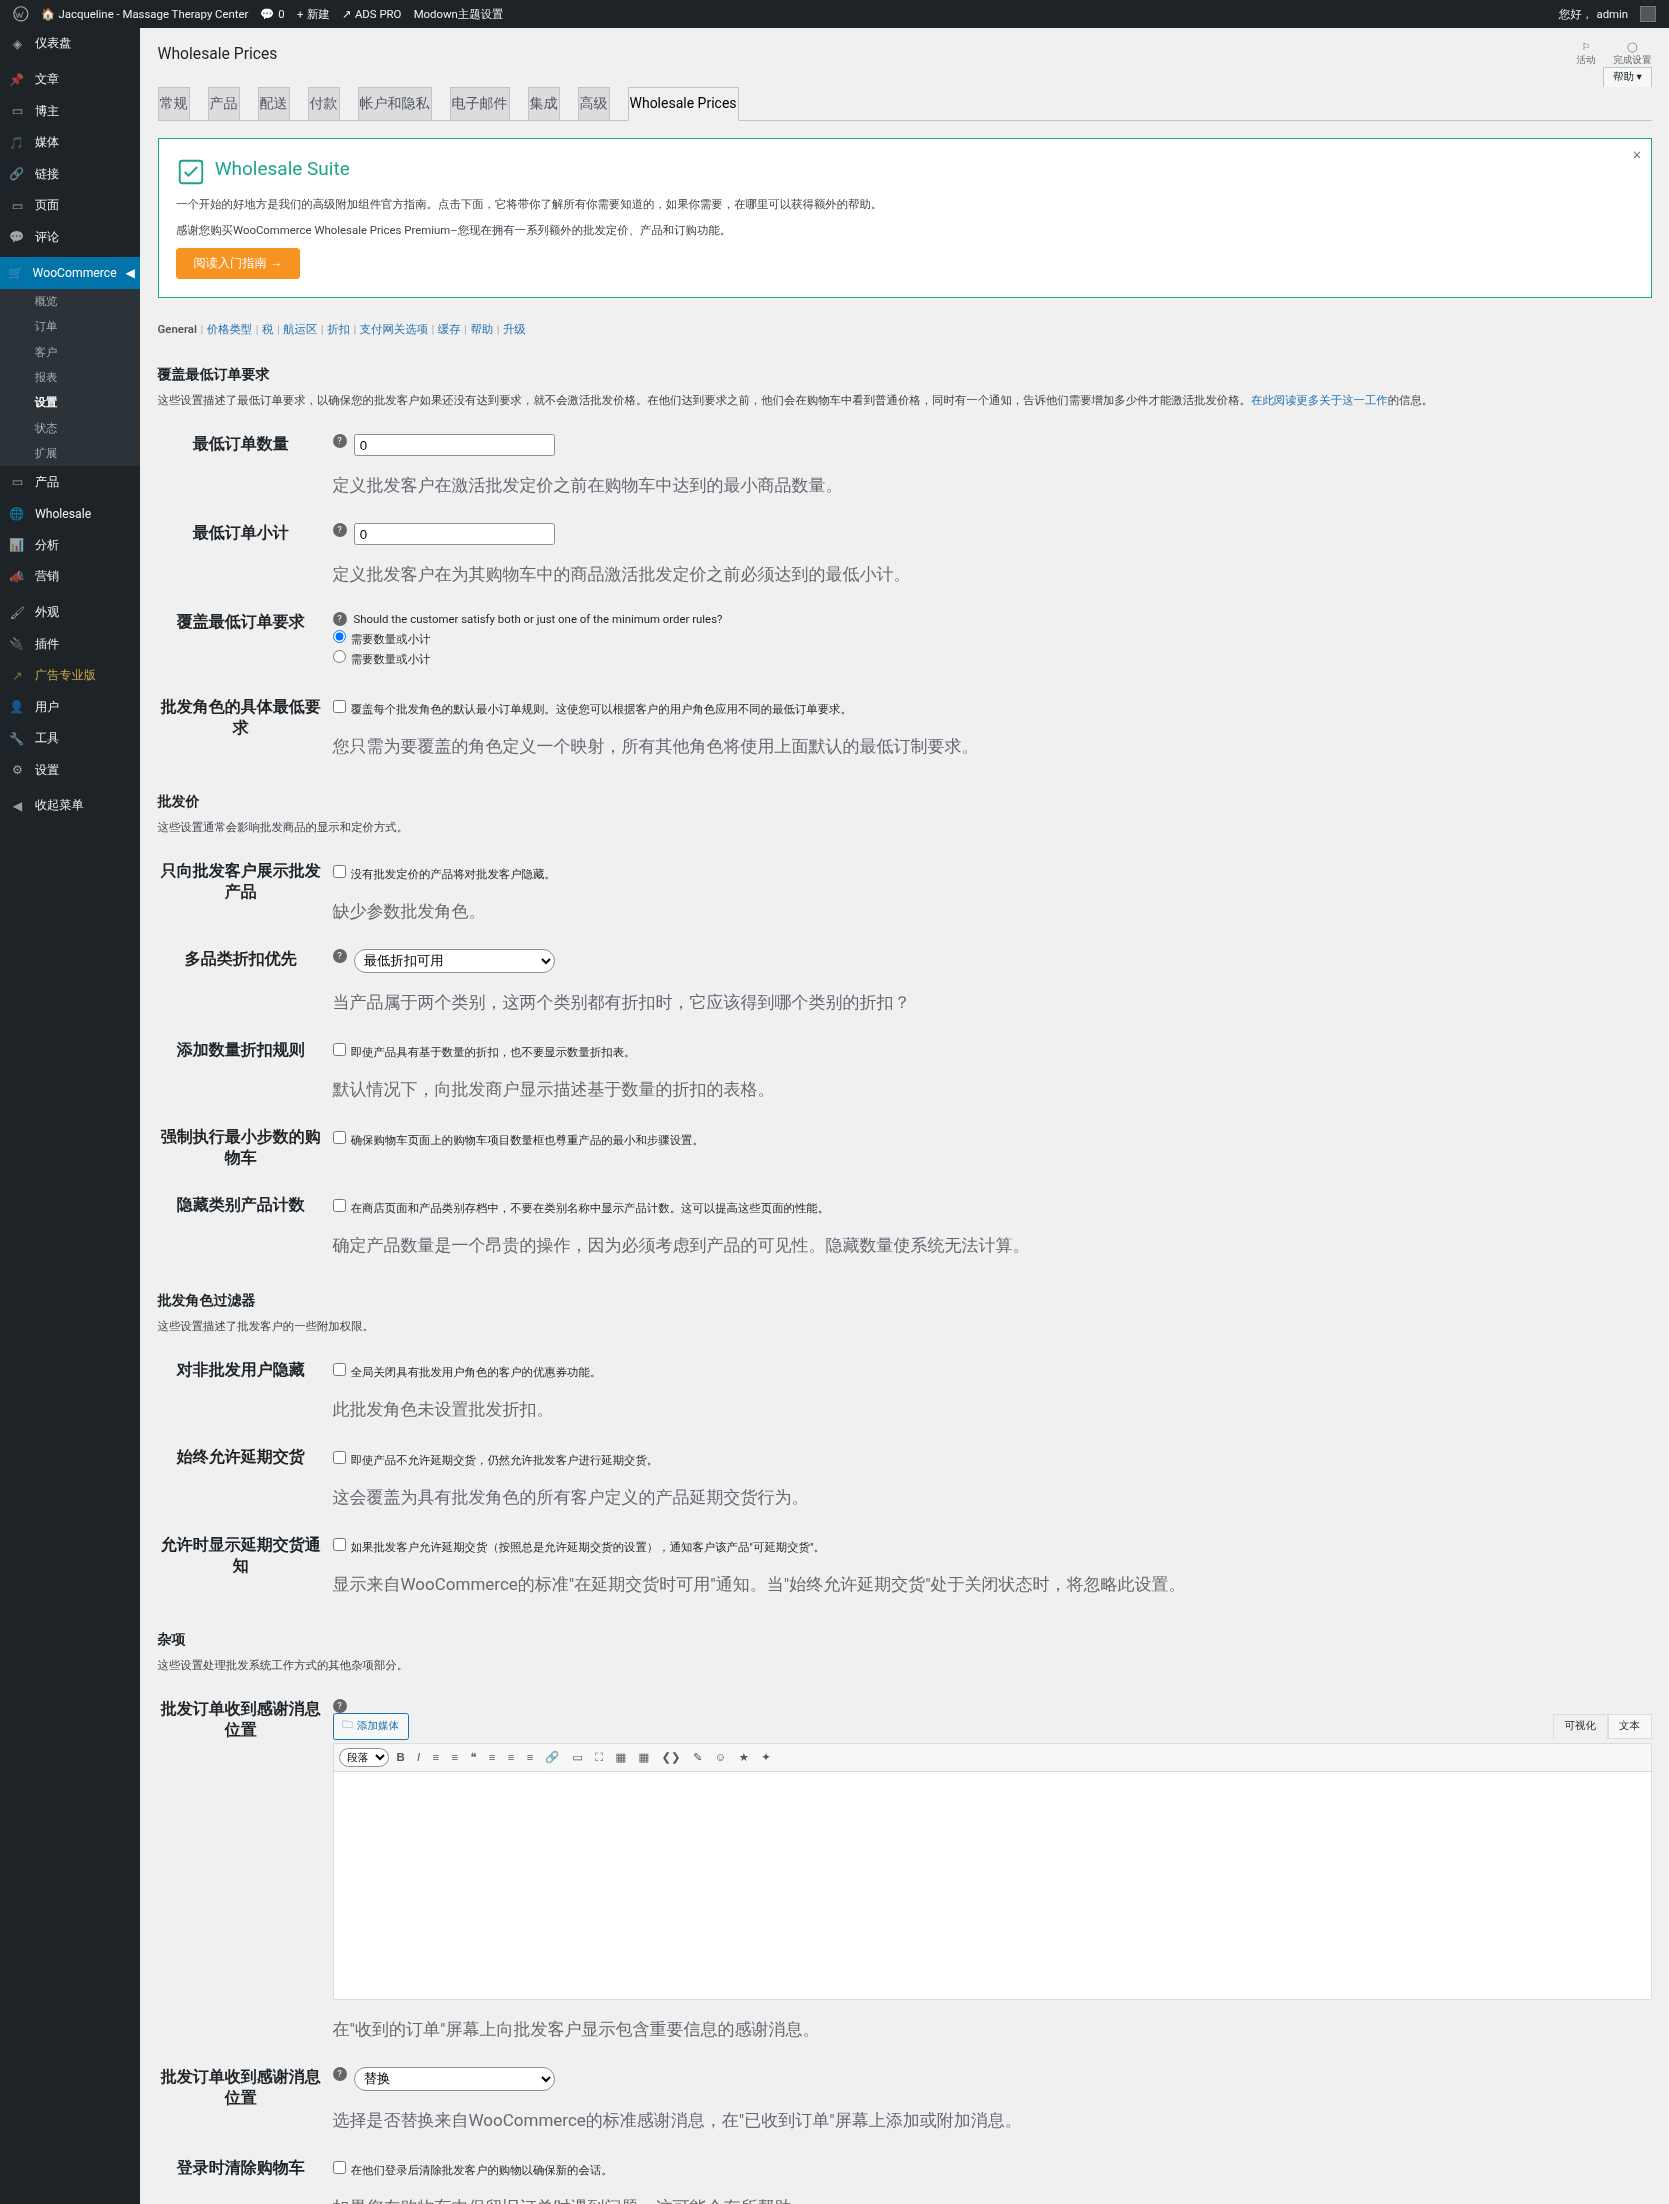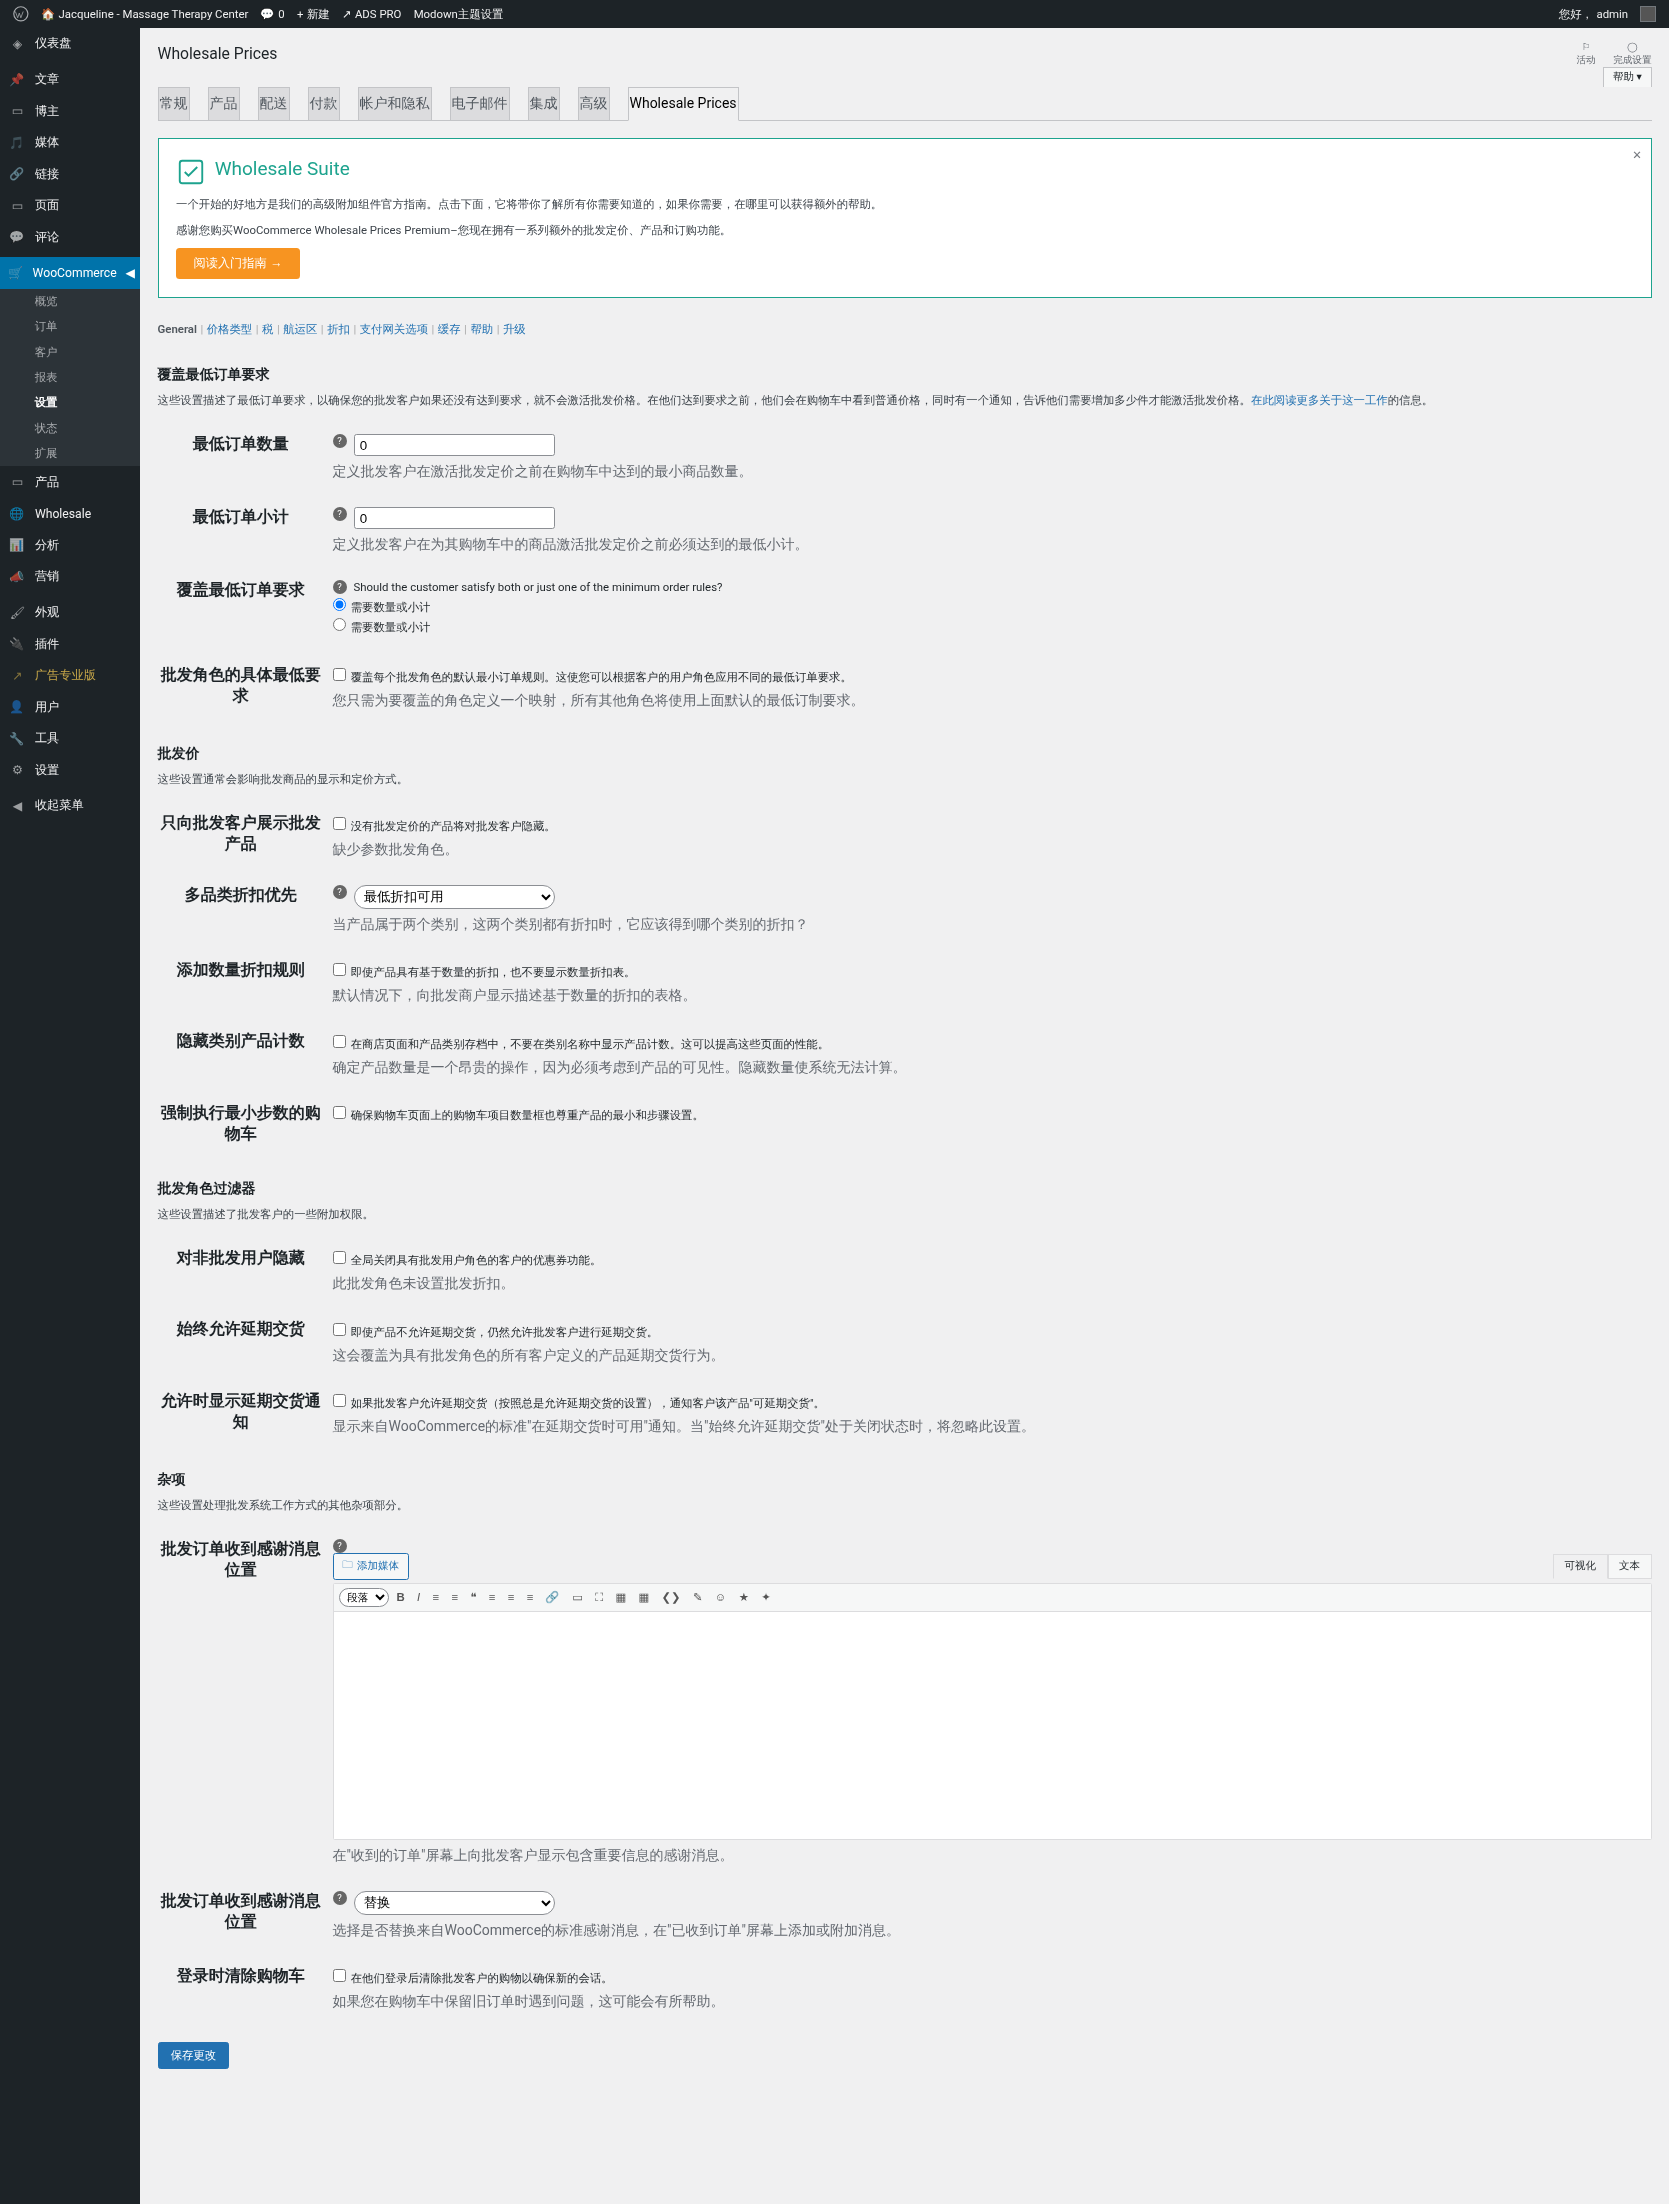--- a/index.html
+++ b/index.html
@@ -37,21 +37,21 @@
 .subtabs .current{color:#50575e;font-weight:600}
 .settings{margin:0 17.5px 35px}
 .section-title{font-size:14px;font-weight:600;margin:22px 0 8.7px;color:#1d2327}
 .section-desc{font-size:11.4px;color:#3c434a;margin-bottom:13px}
 .section-desc a{color:#2271b1;text-decoration:none}
 .form-table{width:100%;border-collapse:collapse}
 .form-table th{width:175px;text-align:center;vertical-align:top;padding:13px 8.7px 13px 0;font-weight:700;font-size:16px}
 .form-table td{padding:13px 0;vertical-align:top}
 .tooltip-icon{display:inline-block;width:14px;height:14px;background:#666;color:#fff;border-radius:50%;text-align:center;line-height:14px;font-size:9.6px;vertical-align:top;margin-right:7px}
 input[type=number]{width:201px;padding:2.6px 5.2px;border:0.9px solid #8c8f94;border-radius:2.6px}
-.description{color:#646970;font-size:14px;margin-top:7px}
+.description{color:#646970;font-size:17px;margin-top:18px}
 label.radio,label.check{display:block;margin:3.5px 0;font-size:11.4px}
 input[type=radio],input[type=checkbox]{margin-right:5.2px}
 select{width:201px;padding:2.6px 5.2px;border:0.9px solid #8c8f94;border-radius:12px;background:#fff}
 .editor-wrap{border:0.9px solid #dcdcde;border-radius:1.7px;background:#fff}
 .editor-tabs{display:flex;justify-content:flex-end;padding-right:0}
 .editor-tabs span{padding:4.4px 10.5px;border:0.9px solid #dcdcde;font-size:10.5px;cursor:pointer;background:#f6f7f7}
 .editor-tabs .active{background:#f0f0f1;border-bottom-color:#f0f0f1}
 .media-btn{border:0.9px solid #2271b1;color:#2271b1;padding:3.5px 8.7px;border-radius:2.6px;background:#f6f7f7;cursor:pointer;font-size:10.5px;display:inline-flex;align-items:center;gap:4.4px}
 .toolbar-row{background:#f6f7f7;border-bottom:0.9px solid #dcdcde;padding:3.5px 5.2px;display:flex;gap:3.5px;align-items:center}
 .toolbar-row select{width:auto;font-size:10.5px;padding:1.7px 3.5px}
@@ -289,30 +289,30 @@
 <p class="description">当产品属于两个类别，这两个类别都有折扣时，它应该得到哪个类别的折扣？</p></td>
             </tr>
 <tr>
               <th>添加数量折扣规则</th>
 <td>
                 <label class="check"><input type="checkbox" style=""><span>即使产品具有基于数量的折扣，也不要显示数量折扣表。</span></label>
 <p class="description">默认情况下，向批发商户显示描述基于数量的折扣的表格。</p>
               </td>
             </tr>
 <tr>
+              <th>强制执行最小步数的购物车</th>
+<td>
+                <label class="check"><input type="checkbox" style=""><span>确保购物车页面上的购物车项目数量框也尊重产品的最小和步骤设置。</span></label>
+              </td>
+            </tr>
+<tr>
               <th>隐藏类别产品计数</th>
 <td>
                 <label class="check"><input type="checkbox" style=""><span>在商店页面和产品类别存档中，不要在类别名称中显示产品计数。这可以提高这些页面的性能。</span></label>
 <p class="description">确定产品数量是一个昂贵的操作，因为必须考虑到产品的可见性。隐藏数量使系统无法计算。</p>
-              </td>
-            </tr>
-<tr>
-              <th>强制执行最小步数的购物车</th>
-<td>
-                <label class="check"><input type="checkbox" style=""><span>确保购物车页面上的购物车项目数量框也尊重产品的最小和步骤设置。</span></label>
               </td>
             </tr>
 </tbody>
         </table>
 
 <h2 class="section-title">批发角色过滤器</h2>
 <p class="section-desc">这些设置描述了批发客户的一些附加权限。</p>
 <table class="form-table">
 <tbody>
             <tr>

